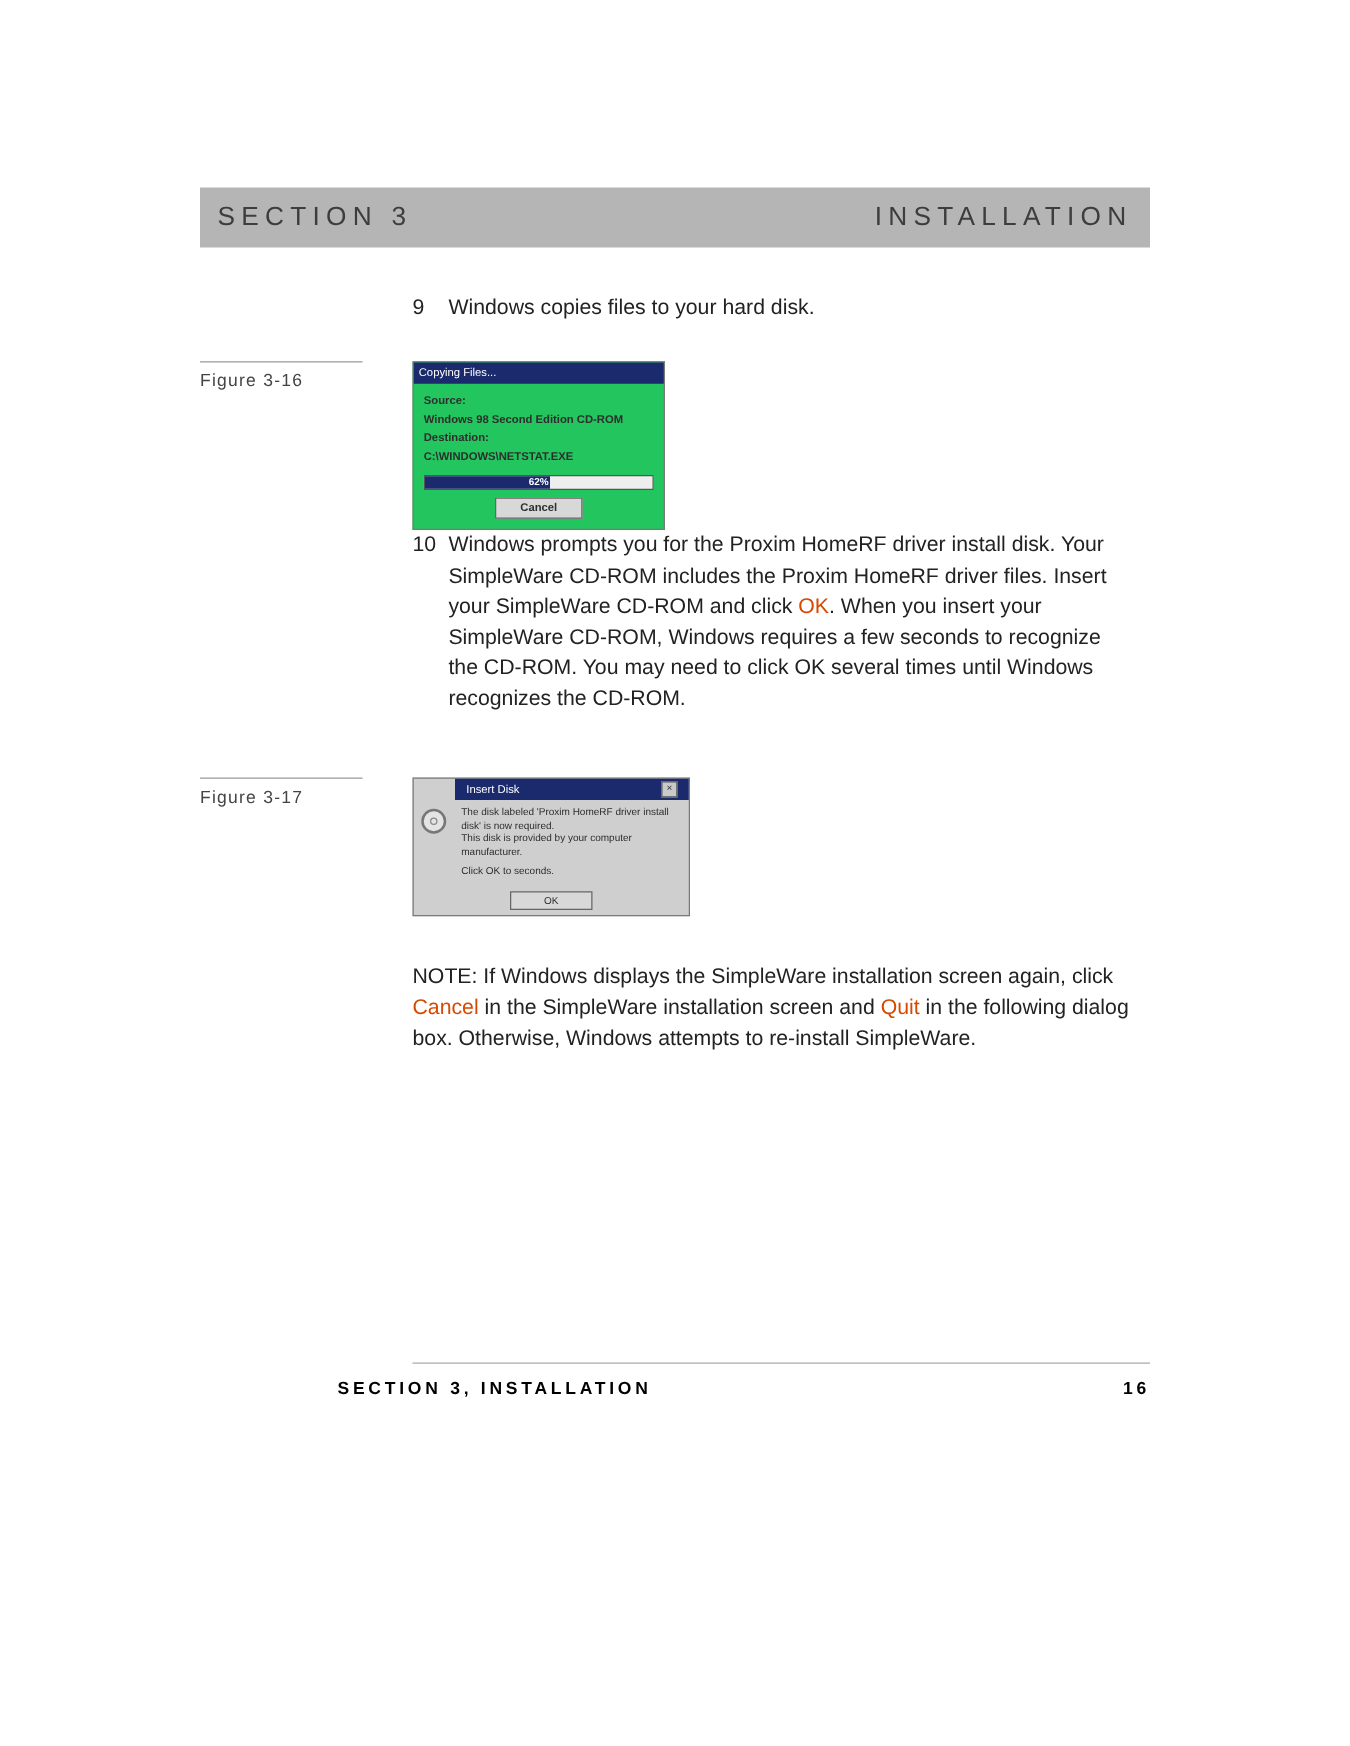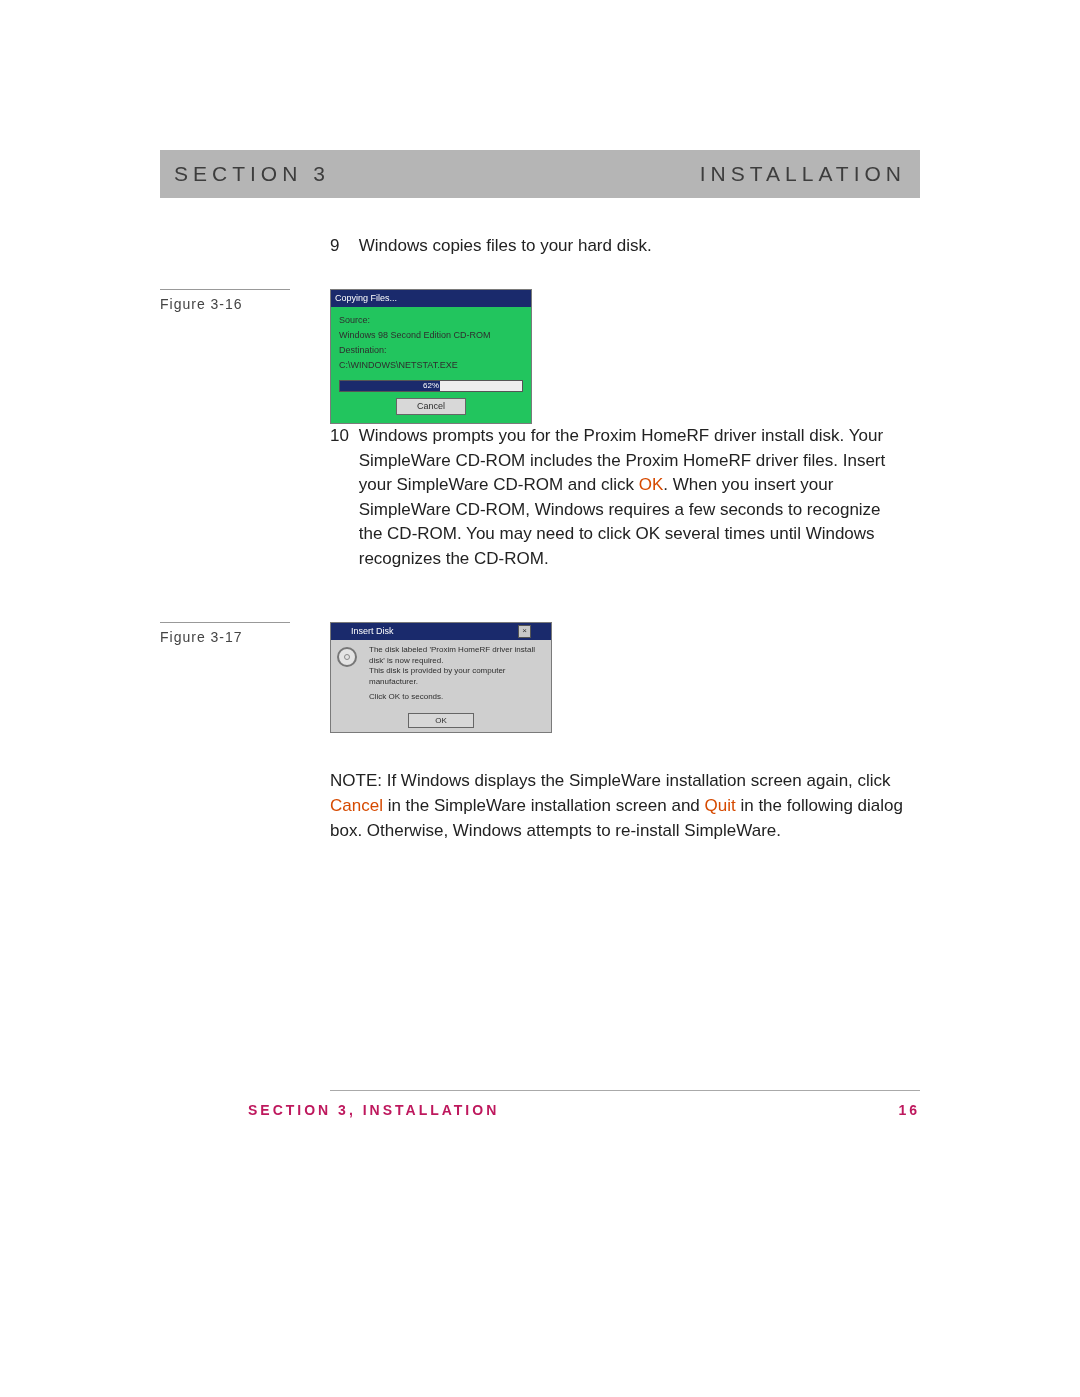--- a/index.html
+++ b/index.html
@@ -73,20 +73,21 @@
   color:#2e2e2e;
 }
 .dlg316 .titlebar{
   background:#1a2a6c;
   color:#fff;
   padding:2px 4px;
   font-size:9px;
 }
 .dlg316 .body{
   padding:5px 8px 8px;
+  font-weight:bold;
 }
 .dlg316 .lbl{margin-top:2px}
 .dlg316 .progress-wrap{
   margin-top:8px;
   border:1px solid #555;
   height:10px;
   background:#eee;
   position:relative;
 }
 .dlg316 .progress-fill{
@@ -107,22 +108,22 @@
 
 .dlg317{
   width:220px;
   background:#cfcfcf;
   border:1px solid #7a7a7a;
   font-size:8px;
   color:#2e2e2e;
 }
 .dlg317 .titlebar{
   background:#1a2a6c;color:#fff;
-  padding:2px 20px;font-size:9px;
-  display:flex;justify-content:space-between;align-items:center;
+  padding:2px 9px;font-size:9px;
+  display:flex;justify-content:space-between;align-items:center;margin-left:33px;
 }
 .dlg317 .xbox{
   width:11px;height:11px;background:#c9c9c9;border:1px solid #555;
   display:flex;align-items:center;justify-content:center;
   font-size:8px;color:#333;line-height:1;
 }
 .dlg317 .body{
   display:flex;gap:12px;padding:5px 6px 6px;
 }
 .dlg317 .disc{
@@ -144,22 +145,22 @@
   position:absolute;
   left:160px;
   width:760px;
   top:1090px;
 }
 .footer .rule{
   border-top:1px solid #aaa;height:1px;margin-left:170px;
 }
 .footer .line{
   display:flex;justify-content:space-between;
-  margin-left:88px;margin-top:10px;
-  font-size:14px;font-weight:bold;letter-spacing:3px;color:#be185d;
+  margin-left:110px;margin-top:10px;
+  font-size:14px;font-weight:bold;letter-spacing:3px;color:#000000;
 }
 </style>
 </head>
 <body>
 
 <div class="page">
 
   <div class="header-bar">
     <span>SECTION 3</span>
     <span>INSTALLATION</span>

